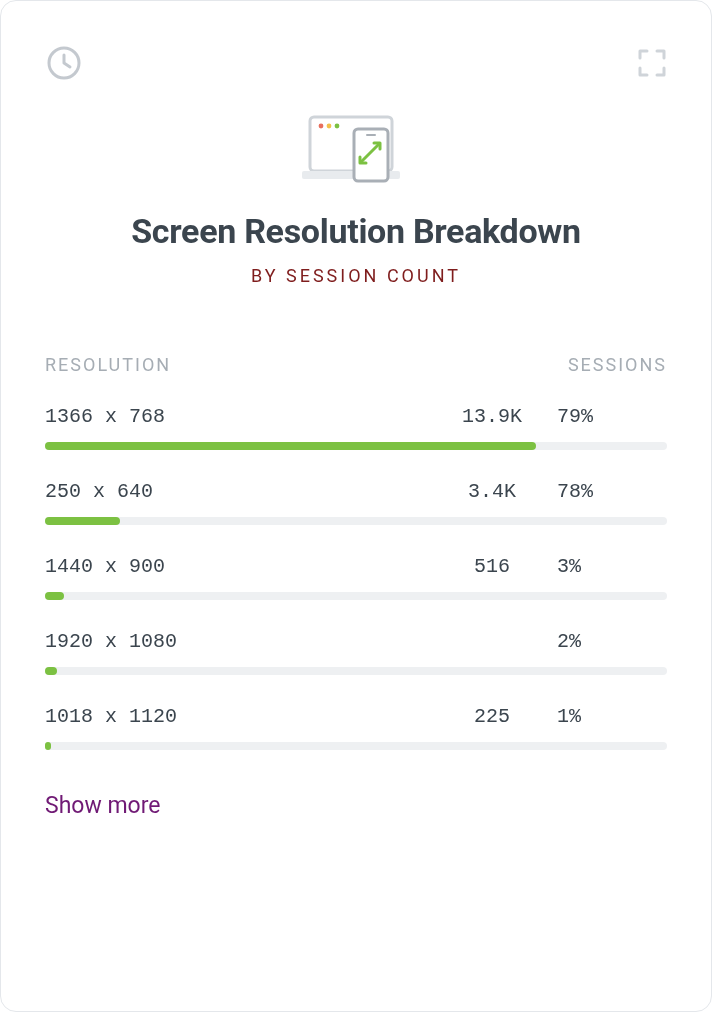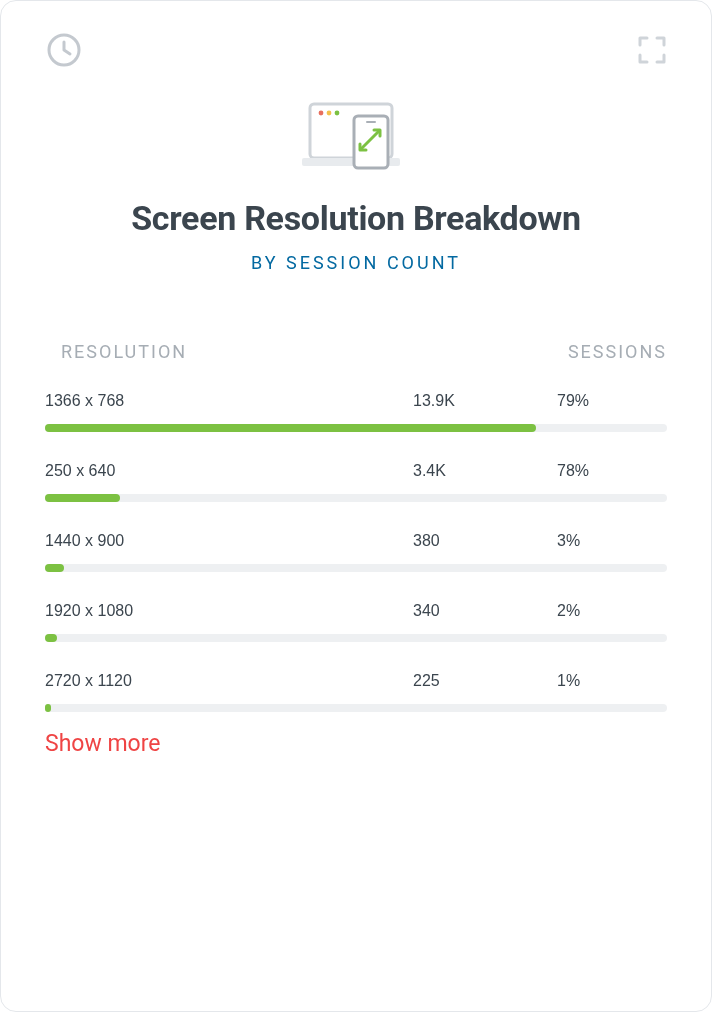--- a/index.html
+++ b/index.html
@@ -7,21 +7,21 @@
     margin: 0;
     padding: 0;
     font-family: -apple-system, BlinkMacSystemFont, "Segoe UI", Roboto, Helvetica, Arial, sans-serif;
     background: #fff;
   }
   .card {
     width: 712px;
     height: 1012px;
     border: 1px solid #e4e7eb;
     border-radius: 16px;
-    padding: 25px 44px 44px 44px;
+    padding: 38px 44px 44px 44px;
     position: relative;
     background: #fff;
   }
   .top-icons {
     display: flex;
     justify-content: space-between;
     align-items: center;
     height: 48px;
   }
   .clock-icon svg { display:block; }
@@ -38,70 +38,68 @@
   .title {
     font-size: 34px;
     font-weight: 700;
     color: #3b454e;
     margin: 0;
     letter-spacing: -0.3px;
   }
   .subtitle {
     font-size: 18px;
     letter-spacing: 3px;
-    color: #0369a1;
+    color: #7f1d1d;
     margin-top: 14px;
     text-transform: uppercase;
   }
   .headers {
     display: flex;
     justify-content: space-between;
     margin-top: 68px;
     font-size: 18px;
     letter-spacing: 2px;
     color: #a6adb4;
     text-transform: uppercase;
-    margin-left: 16px;
   }
   .rows {
     margin-top: 8px;
   }
   .row {
     margin-top: 30px;
   }
   .row-line {
     display: flex;
     align-items: baseline;
-    font-family: Liberation Sans, sans-serif;
-    font-size: 16px;
+    font-family: Liberation Mono, monospace;
+    font-size: 20px;
     color: #3b454e;
     font-weight: 500;
-    gap: 14px;
   }
   .row-res { flex: 1; white-space: pre; }
-  .row-count { width: 130px; text-align: left; }
+  .row-count { width: 130px; text-align: center; }
   .row-pct { width: 110px; text-align: left; }
   .bar-track {
     margin-top: 14px;
     width: 100%;
     height: 8px;
     background: #eef0f2;
     border-radius: 4px;
     position: relative;
   }
   .bar-fill {
     position: absolute;
     left: 0; top: 0; bottom: 0;
     background: #7cc142;
     border-radius: 4px;
   }
   .show-more {
-    margin-top: 18px;
+    margin-top: 42px;
     font-size: 23px;
-    color: #ef4444;
+    color: #701a75;
     cursor: pointer;
     display: inline-block;
   }
 </style>
 </head>
 <body>
 
 <div class="card">
 
   <div class="top-icons">
@@ -167,42 +165,41 @@
         <span class="row-pct">78%</span>
       </div>
       <div class="bar-track">
         <div class="bar-fill" style="width:12%"></div>
       </div>
     </div>
 
     <div class="row">
       <div class="row-line">
         <span class="row-res">1440 x 900</span>
-        <span class="row-count">380</span>
+        <span class="row-count">516</span>
         <span class="row-pct">3%</span>
       </div>
       <div class="bar-track">
         <div class="bar-fill" style="width:3%"></div>
       </div>
     </div>
 
     <div class="row">
       <div class="row-line">
         <span class="row-res">1920 x 1080</span>
-        <span class="row-count">340</span>
         <span class="row-pct">2%</span>
       </div>
       <div class="bar-track">
         <div class="bar-fill" style="width:2%"></div>
       </div>
     </div>
 
     <div class="row">
       <div class="row-line">
-        <span class="row-res">2720 x 1120</span>
+        <span class="row-res">1018 x 1120</span>
         <span class="row-count">225</span>
         <span class="row-pct">1%</span>
       </div>
       <div class="bar-track">
         <div class="bar-fill" style="width:1%"></div>
       </div>
     </div>
 
   </div>
 

